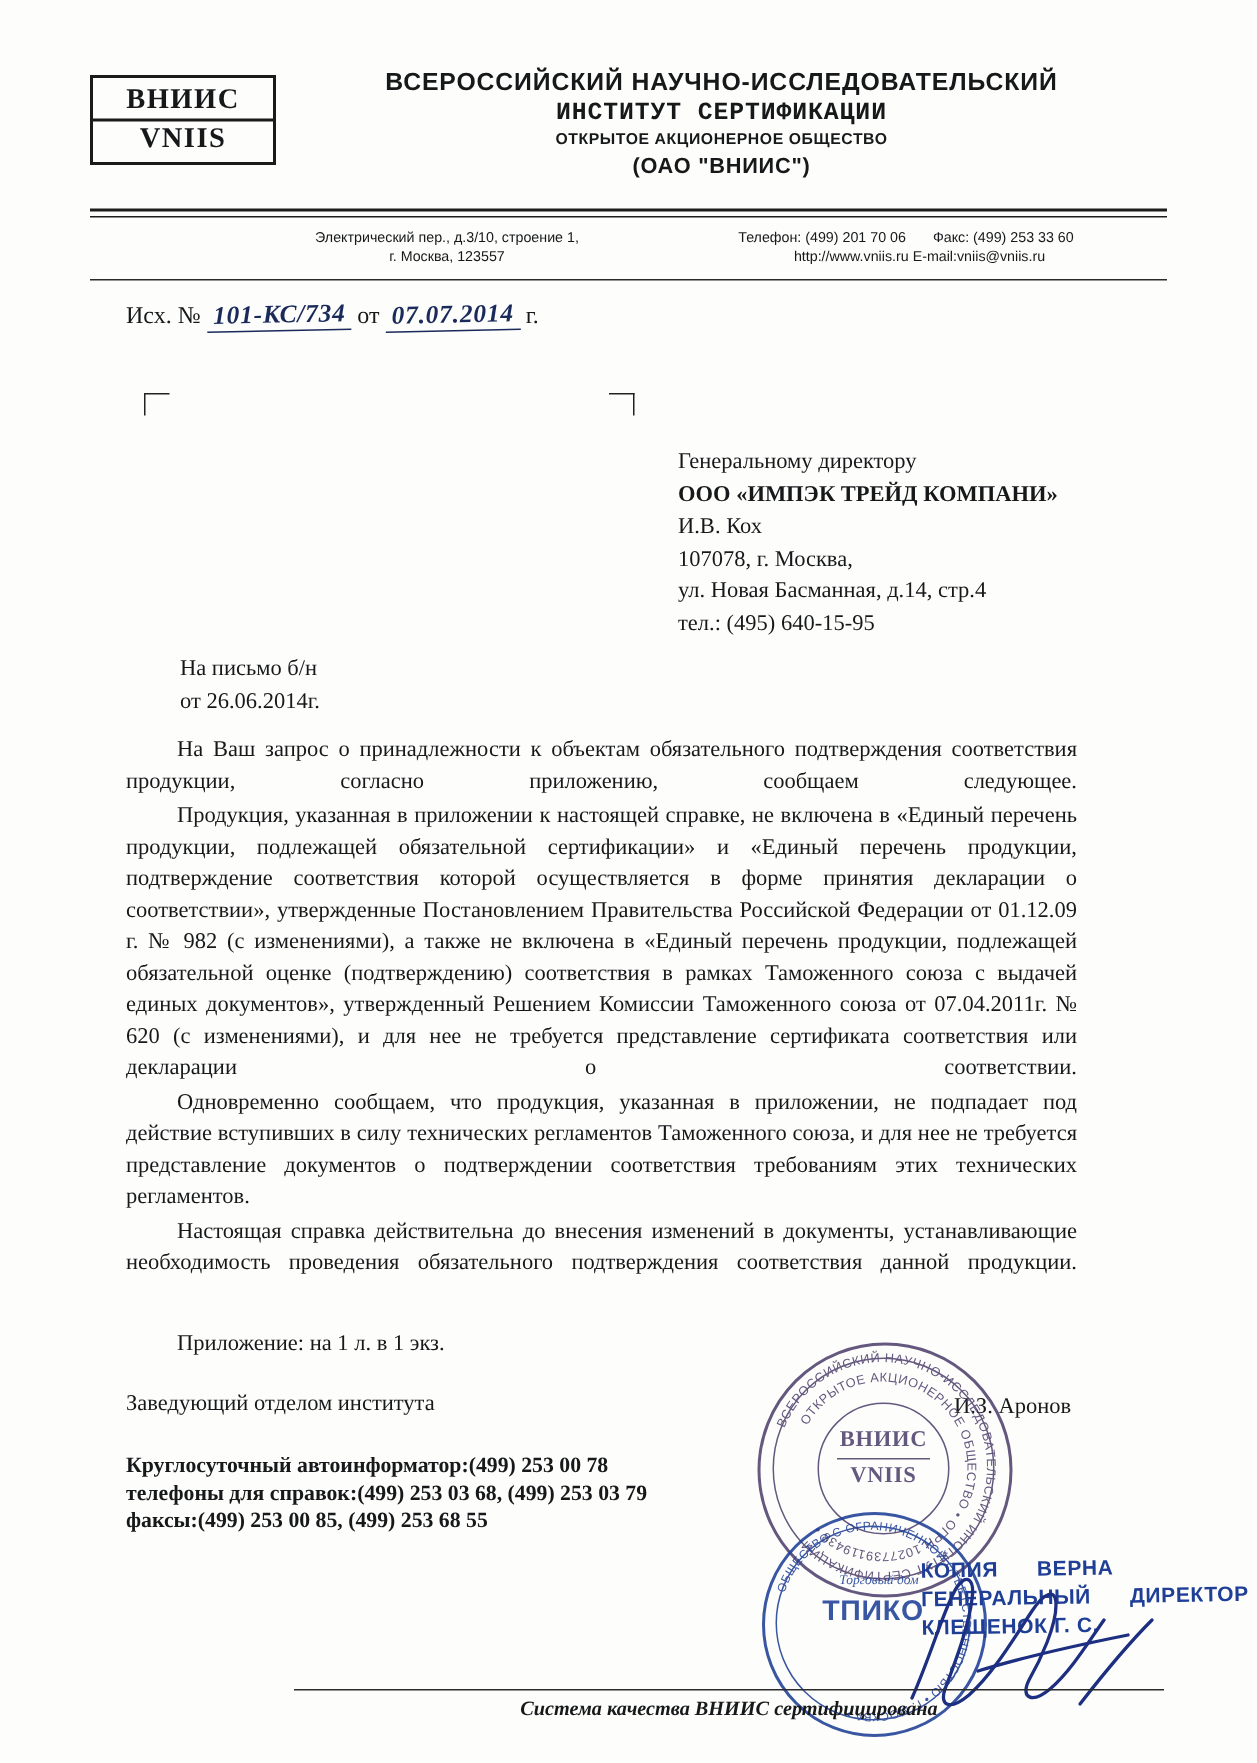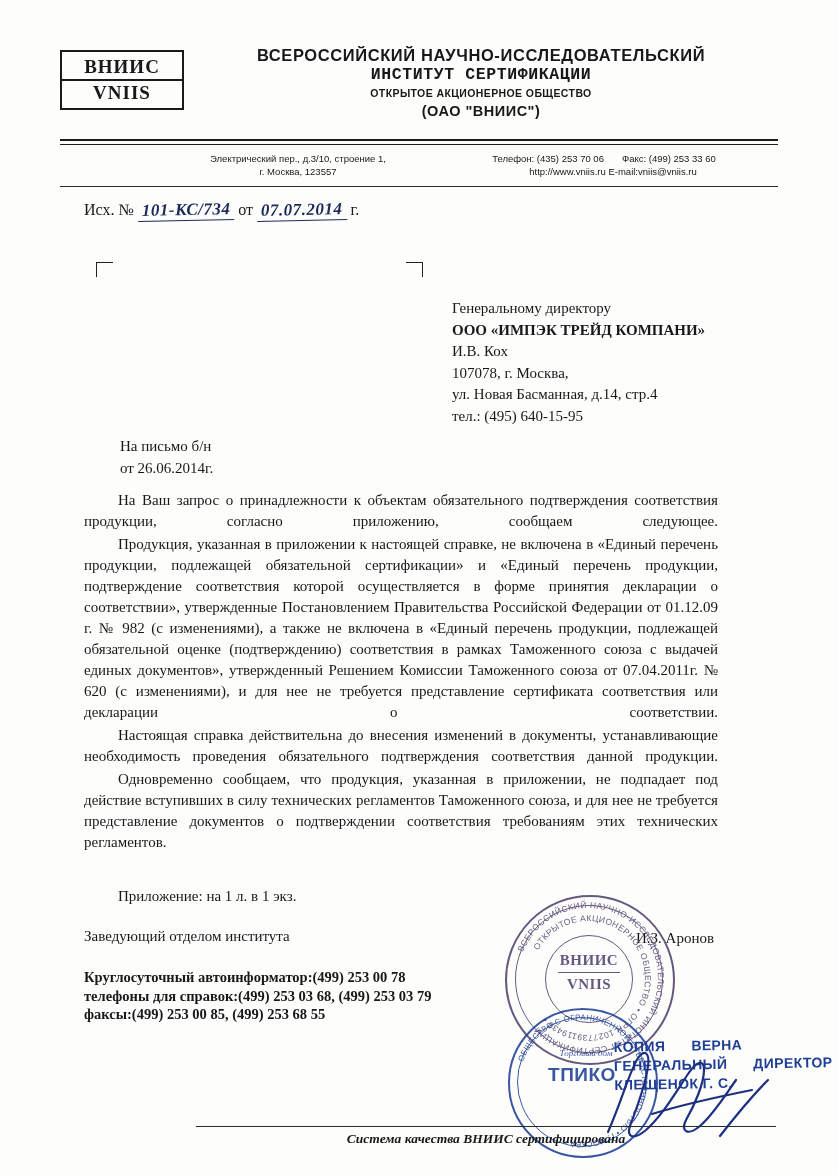--- a/index.html
+++ b/index.html
@@ -397,21 +397,21 @@
 
   <div class="rule-double"></div>
 
   <div class="contacts">
     <div class="addr">
       <div>Электрический пер., д.3/10, строение 1,</div>
       <div>г. Москва, 123557</div>
     </div>
     <div class="tels">
       <div class="l1">
-        <span>Телефон: (435) 253 70 06</span><span>Факс: (499) 253 33 60</span>
+        <span>Телефон: (499) 201 70 06</span><span>Факс: (499) 253 33 60</span>
       </div>
       <div>http://www.vniis.ru  E-mail:vniis@vniis.ru</div>
     </div>
   </div>
 
   <div class="rule-thin"></div>
 
   <div class="outnum">
     <span class="lbl">Исх.</span>
     <span class="lbl">№</span>
@@ -434,22 +434,22 @@
   </div>
 
   <div class="reference">
     <div>На письмо б/н</div>
     <div>от 26.06.2014г.</div>
   </div>
 
   <div class="body-text">
     <p class="just">На Ваш запрос о принадлежности к объектам обязательного подтверждения соответствия продукции, согласно приложению, сообщаем следующее.</p>
     <p class="just">Продукция, указанная в приложении к настоящей справке, не включена в «Единый перечень продукции, подлежащей обязательной сертификации» и «Единый перечень продукции, подтверждение соответствия которой осуществляется в форме принятия декларации о соответствии», утвержденные Постановлением Правительства Российской Федерации от 01.12.09 г. № 982 (с изменениями), а также не включена в «Единый перечень продукции, подлежащей обязательной оценке (подтверждению) соответствия в рамках Таможенного союза с выдачей единых документов», утвержденный Решением Комиссии Таможенного союза от 07.04.2011г. № 620 (с изменениями), и для нее не требуется представление сертификата соответствия или декларации о соответствии.</p>
+    <p class="just">Одновременно сообщаем, что продукция, указанная в приложении, не подпадает под действие вступивших в силу технических регламентов Таможенного союза, и для нее не требуется представление документов о подтверждении соответствия требованиям этих технических регламентов.</p>
     <p class="just">Настоящая справка действительна до внесения изменений в документы, устанавливающие необходимость проведения обязательного подтверждения соответствия данной продукции.</p>
-    <p class="just">Одновременно сообщаем, что продукция, указанная в приложении, не подпадает под действие вступивших в силу технических регламентов Таможенного союза, и для нее не требуется представление документов о подтверждении соответствия требованиям этих технических регламентов.</p>
   </div>
 
   <div class="attach">Приложение: на 1 л. в 1 экз.</div>
 
   <div class="signer">
     <span>Заведующий отделом института</span>
   </div>
   <div class="sig-aronov">И.З. Аронов</div>
 
   <div class="phones">

